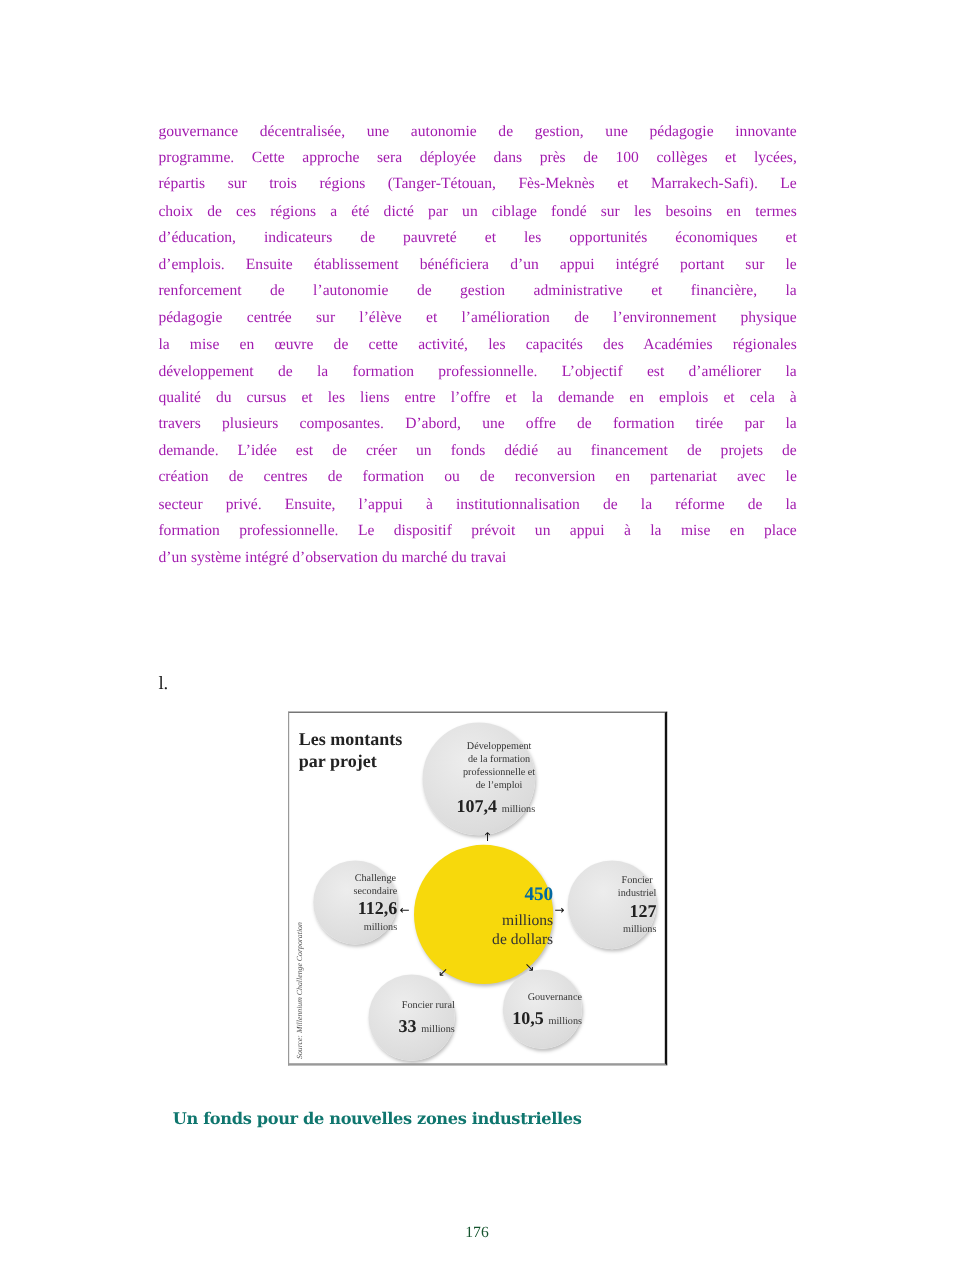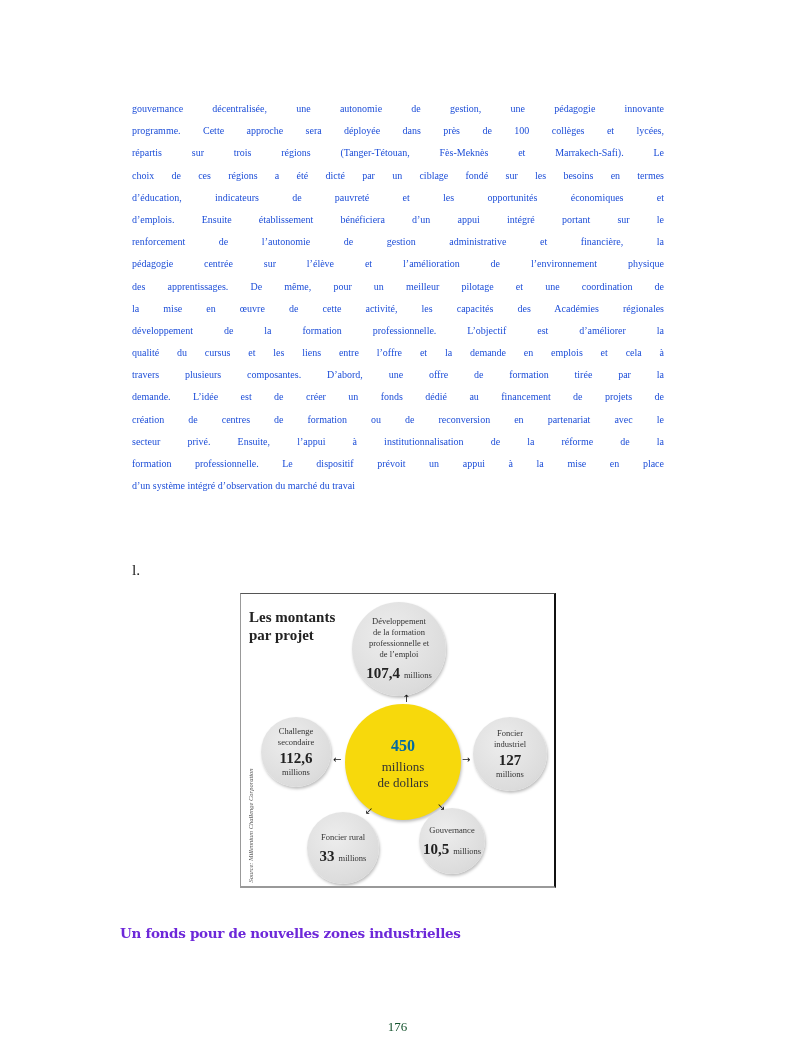--- a/index.html
+++ b/index.html
@@ -1,21 +1,21 @@
 <!DOCTYPE html>
 <html><head>
 <meta charset="utf-8">
 <style>
   html, body { margin: 0; padding: 0; background: #ffffff; }
   body { width: 795px; height: 1063px; position: relative; overflow: hidden; }
   .page { position: absolute; left: 0; top: 0; width: 795px; height: 1063px; background: #fff; }
   .para {
     position: absolute; left: 132px; top: 98px; width: 532px;
-    font-family: "Liberation Serif", serif; font-size: 10px; line-height: 22.2px;
-    color: #1d4ed8; text-align: justify; margin: 0;
+    font-family: "Liberation Serif", serif; font-size: 13px; line-height: 22.2px;
+    color: #a21caf; text-align: justify; margin: 0;
   }
   .para .line { display: block; text-align: justify; text-align-last: justify; white-space: nowrap; height: 22.2px; }
   .para .line.last { text-align-last: left; }
   .marker {
     position: absolute; left: 132px; top: 561px;
     font-family: "Liberation Serif", serif; font-size: 15.6px; color: #1a1a1a;
   }
   .infographic {
     position: absolute; left: 240px; top: 593px; width: 313px; height: 292px;
     border-top: 1px solid #555; border-left: 1px solid #999;
@@ -26,55 +26,54 @@
     position: absolute; left: 8px; top: 14px;
     font-family: "Liberation Serif", serif; font-weight: bold; font-size: 15px; line-height: 18px; color: #222;
   }
   .source {
     position: absolute; left: -66px; top: 210px; width: 150px;
     transform: rotate(-90deg); transform-origin: center;
     font-family: "Liberation Serif", serif; font-style: italic; font-size: 6.5px; color: #555; white-space: nowrap;
   }
   .circle {
     position: absolute; border-radius: 50%;
-    display: flex; flex-direction: column; align-items: center; justify-content: center;
+    display: flex; flex-direction: column; align-items: flex-end; justify-content: center;
     text-align: center; font-family: "Liberation Serif", serif; color: #333;
   }
   .gray { background: radial-gradient(circle at 40% 35%, #ededed 0%, #dcdcdc 70%, #cfcfcf 100%); box-shadow: 1px 2px 3px rgba(0,0,0,0.25); }
   .yellow { background: #f7d90c; box-shadow: 1px 2px 3px rgba(0,0,0,0.25); }
   .c-label { font-size: 8.5px; line-height: 11px; }
   .c-big { font-weight: bold; font-size: 15px; line-height: 17px; color: #222; }
   .c-unit { font-size: 8.5px; font-weight: normal; line-height: 11px; }
   .center-big { font-weight: bold; font-size: 16px; line-height: 26px; color: #0369a1; }
   .center-unit { font-size: 13px; line-height: 16px; color: #333; }
   .arrow { position: absolute; font-family: "DejaVu Sans", sans-serif; font-size: 10px; color: #111; line-height: 10px; }
   .heading {
-    position: absolute; left: 120px; top: 925px;
-    font-family: "DejaVu Serif", serif; font-weight: bold; font-size: 13.5px; color: #6d28d9; letter-spacing: -0.3px;
+    position: absolute; left: 144px; top: 925px;
+    font-family: "DejaVu Serif", serif; font-weight: bold; font-size: 13.5px; color: #0f766e; letter-spacing: -0.3px;
   }
   .page-number {
     position: absolute; left: 0; width: 795px; top: 1019px; text-align: center;
     font-family: "Liberation Serif", serif; font-size: 13px; color: #14532d;
   }
 </style>
 </head>
 <body>
 
 <div class="page">
 
   <div class="para" id="para">
       <span class="line">gouvernance décentralisée, une autonomie de gestion, une pédagogie innovante</span>
       <span class="line">programme. Cette approche sera déployée dans près de 100 collèges et lycées,</span>
       <span class="line">répartis sur trois régions (Tanger-Tétouan, Fès-Meknès et Marrakech-Safi). Le</span>
       <span class="line">choix de ces régions a été dicté par un ciblage fondé sur les besoins en termes</span>
       <span class="line">d’éducation, indicateurs de pauvreté et les opportunités économiques et</span>
       <span class="line">d’emplois. Ensuite établissement bénéficiera d’un appui intégré portant sur le</span>
       <span class="line">renforcement de l’autonomie de gestion administrative et financière, la</span>
       <span class="line">pédagogie centrée sur l’élève et l’amélioration de l’environnement physique</span>
-      <span class="line">des apprentissages. De même, pour un meilleur pilotage et une coordination de</span>
       <span class="line">la mise en œuvre de cette activité, les capacités des Académies régionales</span>
       <span class="line">développement de la formation professionnelle. L’objectif est d’améliorer la</span>
       <span class="line">qualité du cursus et les liens entre l’offre et la demande en emplois et cela à</span>
       <span class="line">travers plusieurs composantes. D’abord, une offre de formation tirée par la</span>
       <span class="line">demande. L’idée est de créer un fonds dédié au financement de projets de</span>
       <span class="line">création de centres de formation ou de reconversion en partenariat avec le</span>
       <span class="line">secteur privé. Ensuite, l’appui à institutionnalisation de la réforme de la</span>
       <span class="line">formation professionnelle. Le dispositif prévoit un appui à la mise en place</span>
       <span class="line last">d’un système intégré d’observation du marché du travai</span>
     </div>

